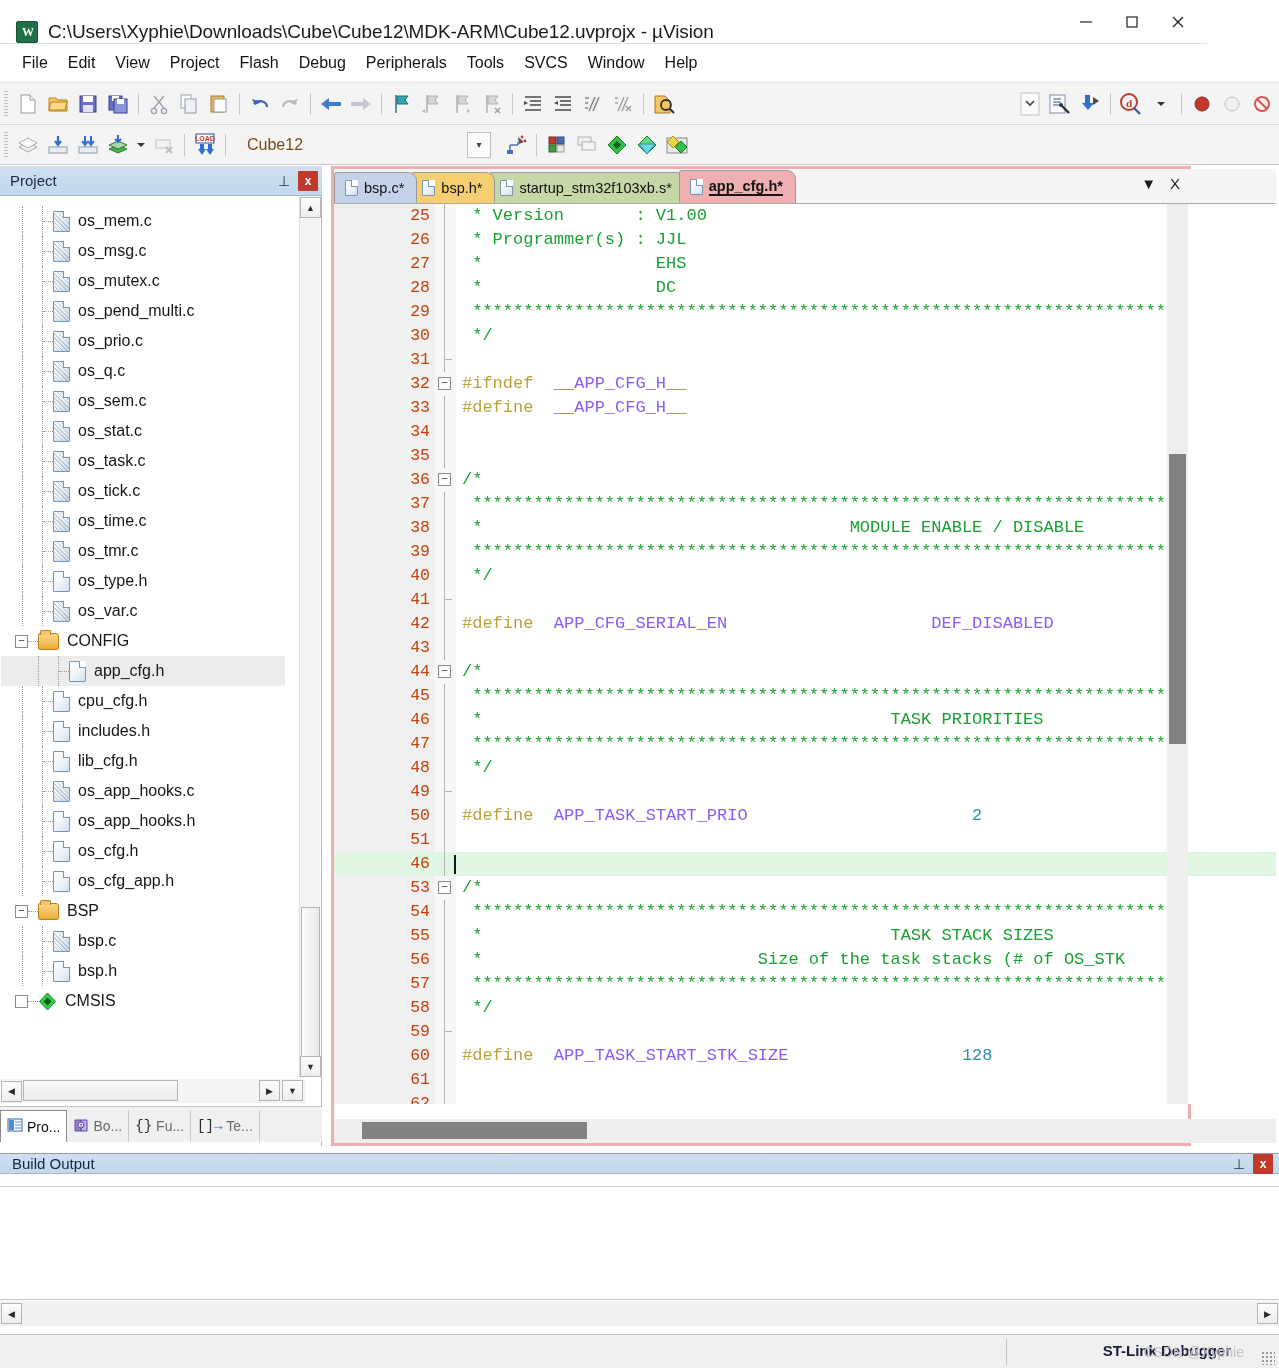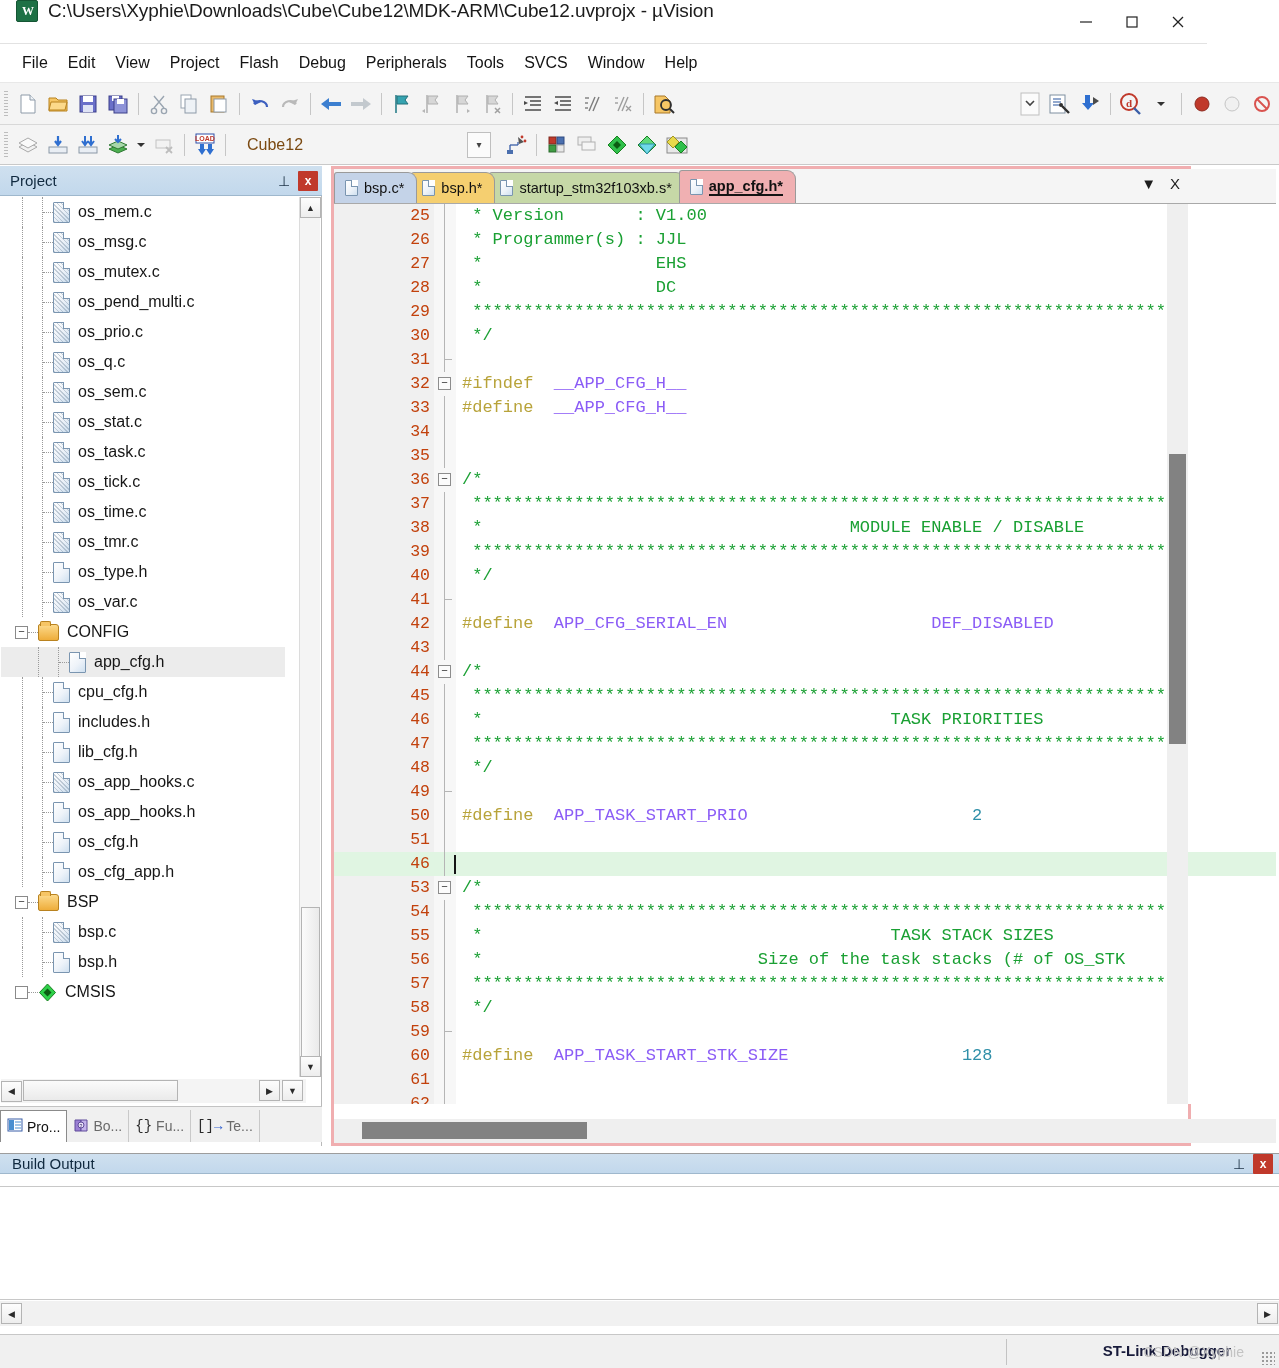--- a/index.html
+++ b/index.html
@@ -9,21 +9,21 @@
     overflow: hidden;
     background: #ffffff;
     font-family: "Liberation Sans", sans-serif;
   }
 
   
   #titlebar {
     position: absolute; left: 0; top: 0; width: 1207px; height: 44px;
     background: #ffffff;
     border-bottom: 1px solid #e2e2e2;
-    display: flex; align-items: flex-start;
+    display: flex; align-items: flex-end;
   }
   #app-icon {
     width: 22px; height: 22px; margin-left: 16px; margin-right: 10px;
     background: #1e7145; border: 1px solid #155534; border-radius: 2px;
     position: relative; flex: none;
   }
   #app-icon::after {
     content: "W"; position: absolute; left: 0; top: -1px; width: 22px;
     text-align: center; font-size: 12px; font-weight: bold; color: #fff;
     line-height: 22px; font-family: "Liberation Serif", serif;
@@ -91,21 +91,21 @@
     display: flex; align-items: center; border-bottom: 1px solid #9fb8cd;
   }
   #project-header-title { font-size: 15px; color: #10293f; margin-left: 10px; flex: 1; }
   .hdr-btn { width: 20px; height: 20px; display: flex; align-items: center; justify-content: center; margin-right: 4px; }
   #project-close {
     background: #c0392b; color: #fff; font-size: 12px; font-weight: bold; border-radius: 1px;
   }
   #pin-glyph { font-size: 14px; color: #21364a; }
 
   #tree-area {
-    position: absolute; left: 1px; top: 31px; width: 284px; height: 880px;
+    position: absolute; left: 1px; top: 40px; width: 284px; height: 880px;
     overflow: hidden; background: #fff;
   }
   .tree-row {
     height: 30px; display: flex; align-items: center; position: relative;
     font-size: 16px; color: #161616; white-space: nowrap;
   }
   .tree-row.selected { background: #ececec; padding-left: 16px; }
   .tw { width: 13px; height: 13px; border: 1px solid #8a8a8a; background: #fff;
         display: flex; align-items: center; justify-content: center; flex: none;
         font-size: 11px; line-height: 9px; color: #333; font-family: "Liberation Mono", monospace;}

